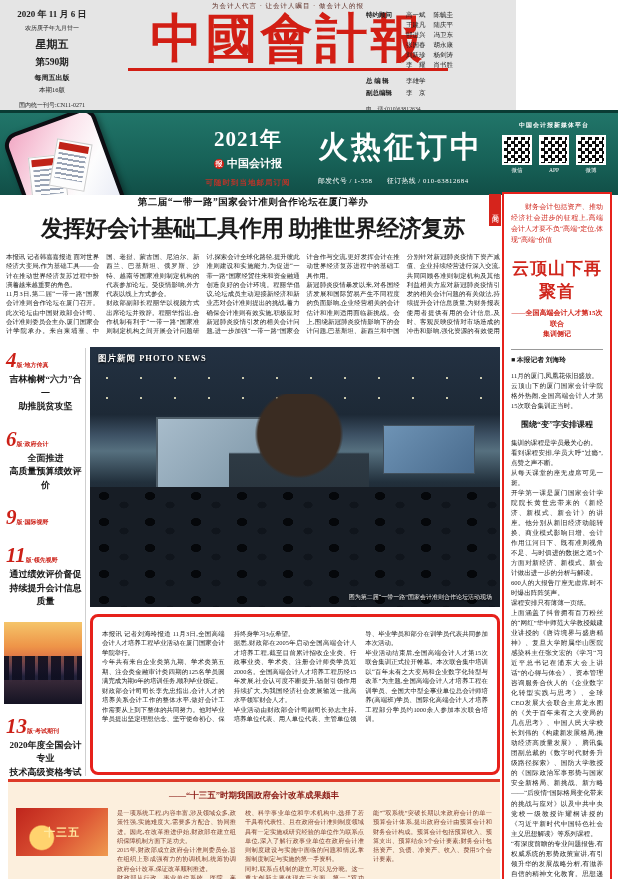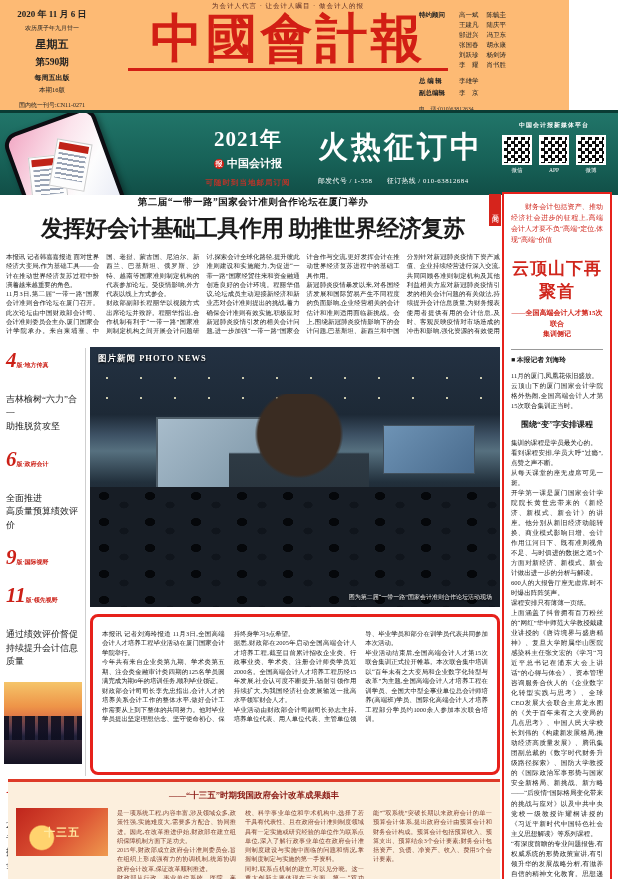--- a/index.html
+++ b/index.html
@@ -1,21 +1,21 @@
 <!DOCTYPE html>
 <html><head>
 <meta charset="utf-8">
 <style>
   html,body{margin:0;padding:0;background:#e8e8e8;}
   .page{position:relative;width:618px;height:879px;background:#fff;overflow:hidden;
         font-family:"Liberation Serif","DejaVu Serif",serif;color:#1a1a1a;}
   .prel{white-space:pre-line;}
 
   
-  .hdr{position:absolute;left:0;top:0;width:569px;height:110px;background:#fdba74;}
+  .hdr{position:absolute;left:0;top:0;width:516px;height:110px;background:#e5e5e5;}
   .issue-box{position:absolute;left:2px;top:8px;width:100px;text-align:center;color:#222;}
   .i-date{font-size:9px;font-weight:bold;}
   .i-lunar{font-size:6px;margin-top:3px;}
   .i-weekday{font-size:11px;font-weight:bold;margin-top:4px;}
   .i-number{font-size:9.5px;font-weight:bold;margin-top:4px;}
   .i-sched{font-size:7px;font-weight:bold;margin-top:4px;}
   .i-pages{font-size:6.5px;margin-top:3px;}
   .i-issn{font-size:6px;margin-top:6px;}
   .i-post{font-size:6px;margin-top:2px;}
   .masthead{position:absolute;left:108px;top:2px;width:360px;text-align:center;}
@@ -69,21 +69,21 @@
              font-size:6.4px;line-height:1.45;text-align:justify;color:#222;}
   .red-tab{position:absolute;left:489px;top:194px;width:12px;height:32px;background:#d6241c;color:#fff;
            writing-mode:vertical-rl;font-size:7px;text-align:center;line-height:12px;letter-spacing:1px;}
 
   
   .sidebar{position:absolute;left:0;top:348px;width:85px;height:428px;border-right:1px solid #cfcfcf;}
   .sb-item{margin-bottom:13px;padding-left:6px;}
   .sb-head{color:#cc2017;}
   .sb-num{font-size:21px;font-weight:bold;font-style:italic;}
   .sb-tag{font-size:6px;font-weight:bold;}
-  .sb-title{font-size:9px;font-weight:normal;line-height:1.5;margin-top:20px;white-space:pre-line;}
+  .sb-title{font-size:9px;font-weight:bold;text-align:center;line-height:1.5;margin-top:0;white-space:pre-line;}
   .city{width:78px;height:82px;margin:2px auto 10px auto;position:relative;overflow:hidden;
         background:linear-gradient(180deg,#f5c56a 0%,#ee9448 30%,#d96a45 48%,#7c4a56 58%,#1a1a2c 66%,#0c0c18 100%);}
   .city::before{content:"";position:absolute;left:0;right:0;bottom:22px;height:26px;
         background:repeating-linear-gradient(90deg,rgba(16,16,34,.95) 0 5px,rgba(40,40,70,.55) 5px 8px,rgba(16,16,34,.95) 8px 13px);}
   .city::after{content:"";position:absolute;left:0;right:0;bottom:0;height:24px;
         background:linear-gradient(180deg,#3c2b3a 0%,#151424 100%);opacity:.9;}
 
   
   .main2{position:absolute;left:90px;top:347px;width:410px;}
   .photo{position:relative;height:260px;overflow:hidden;

